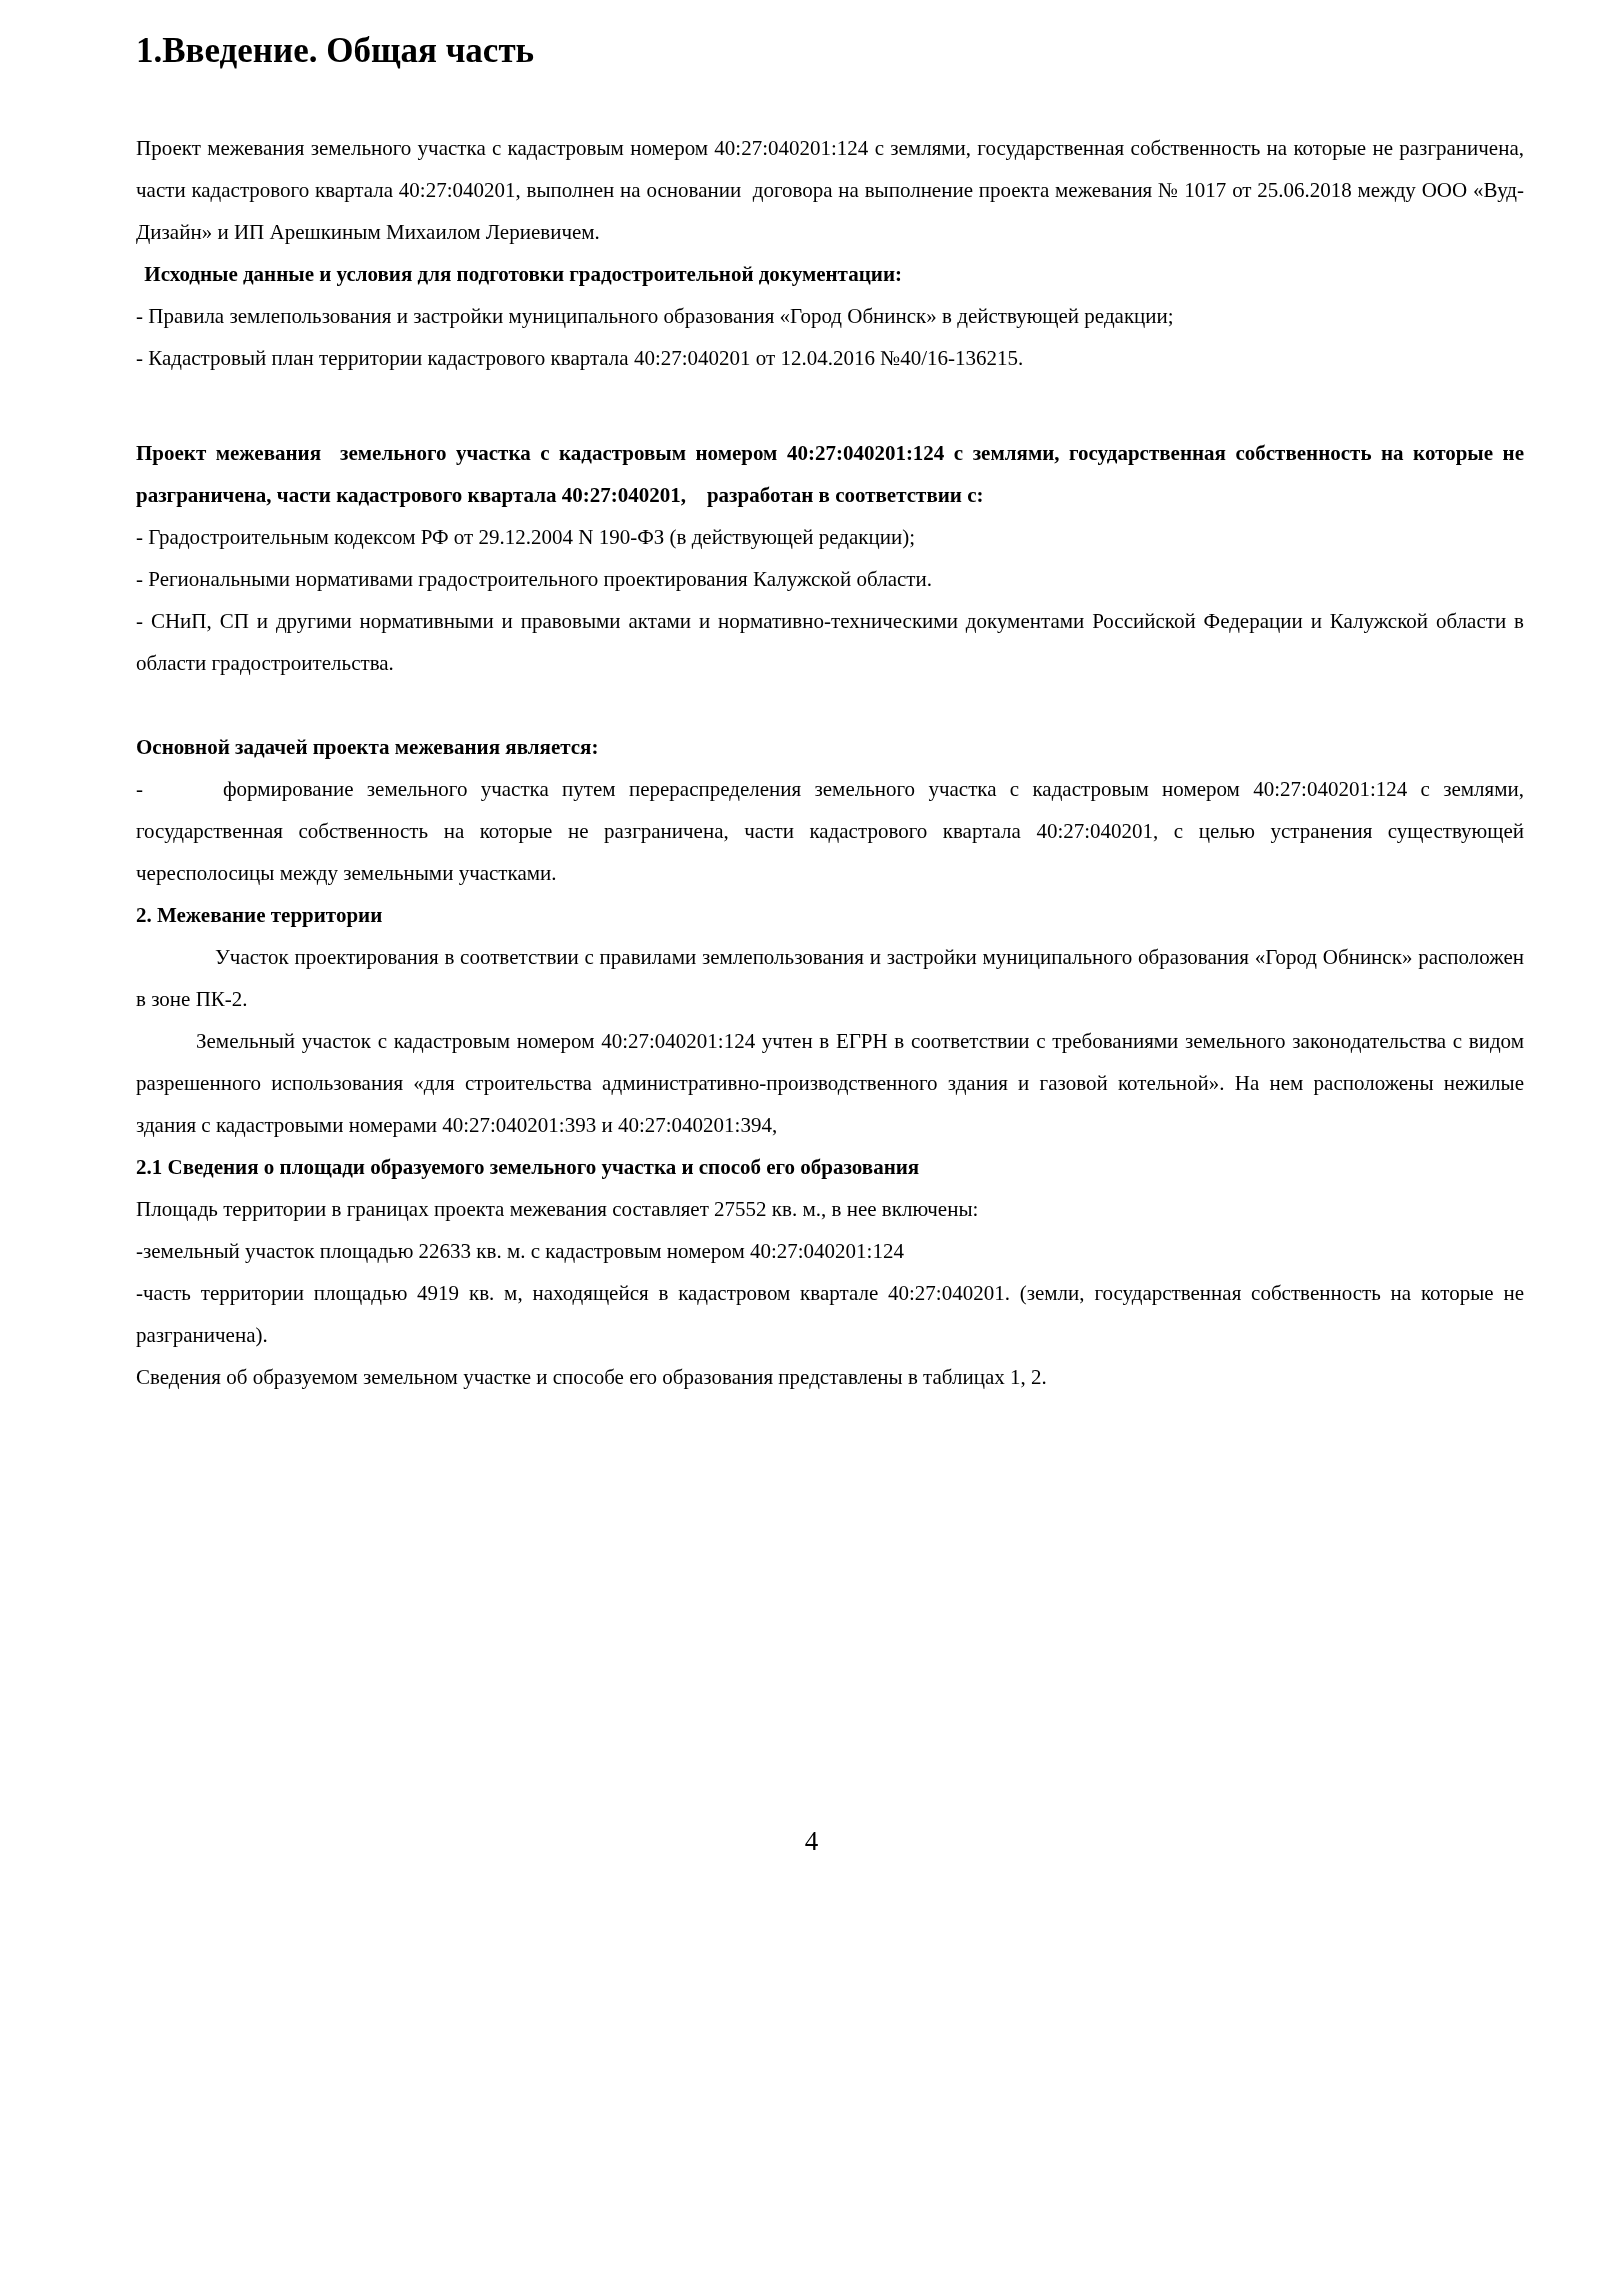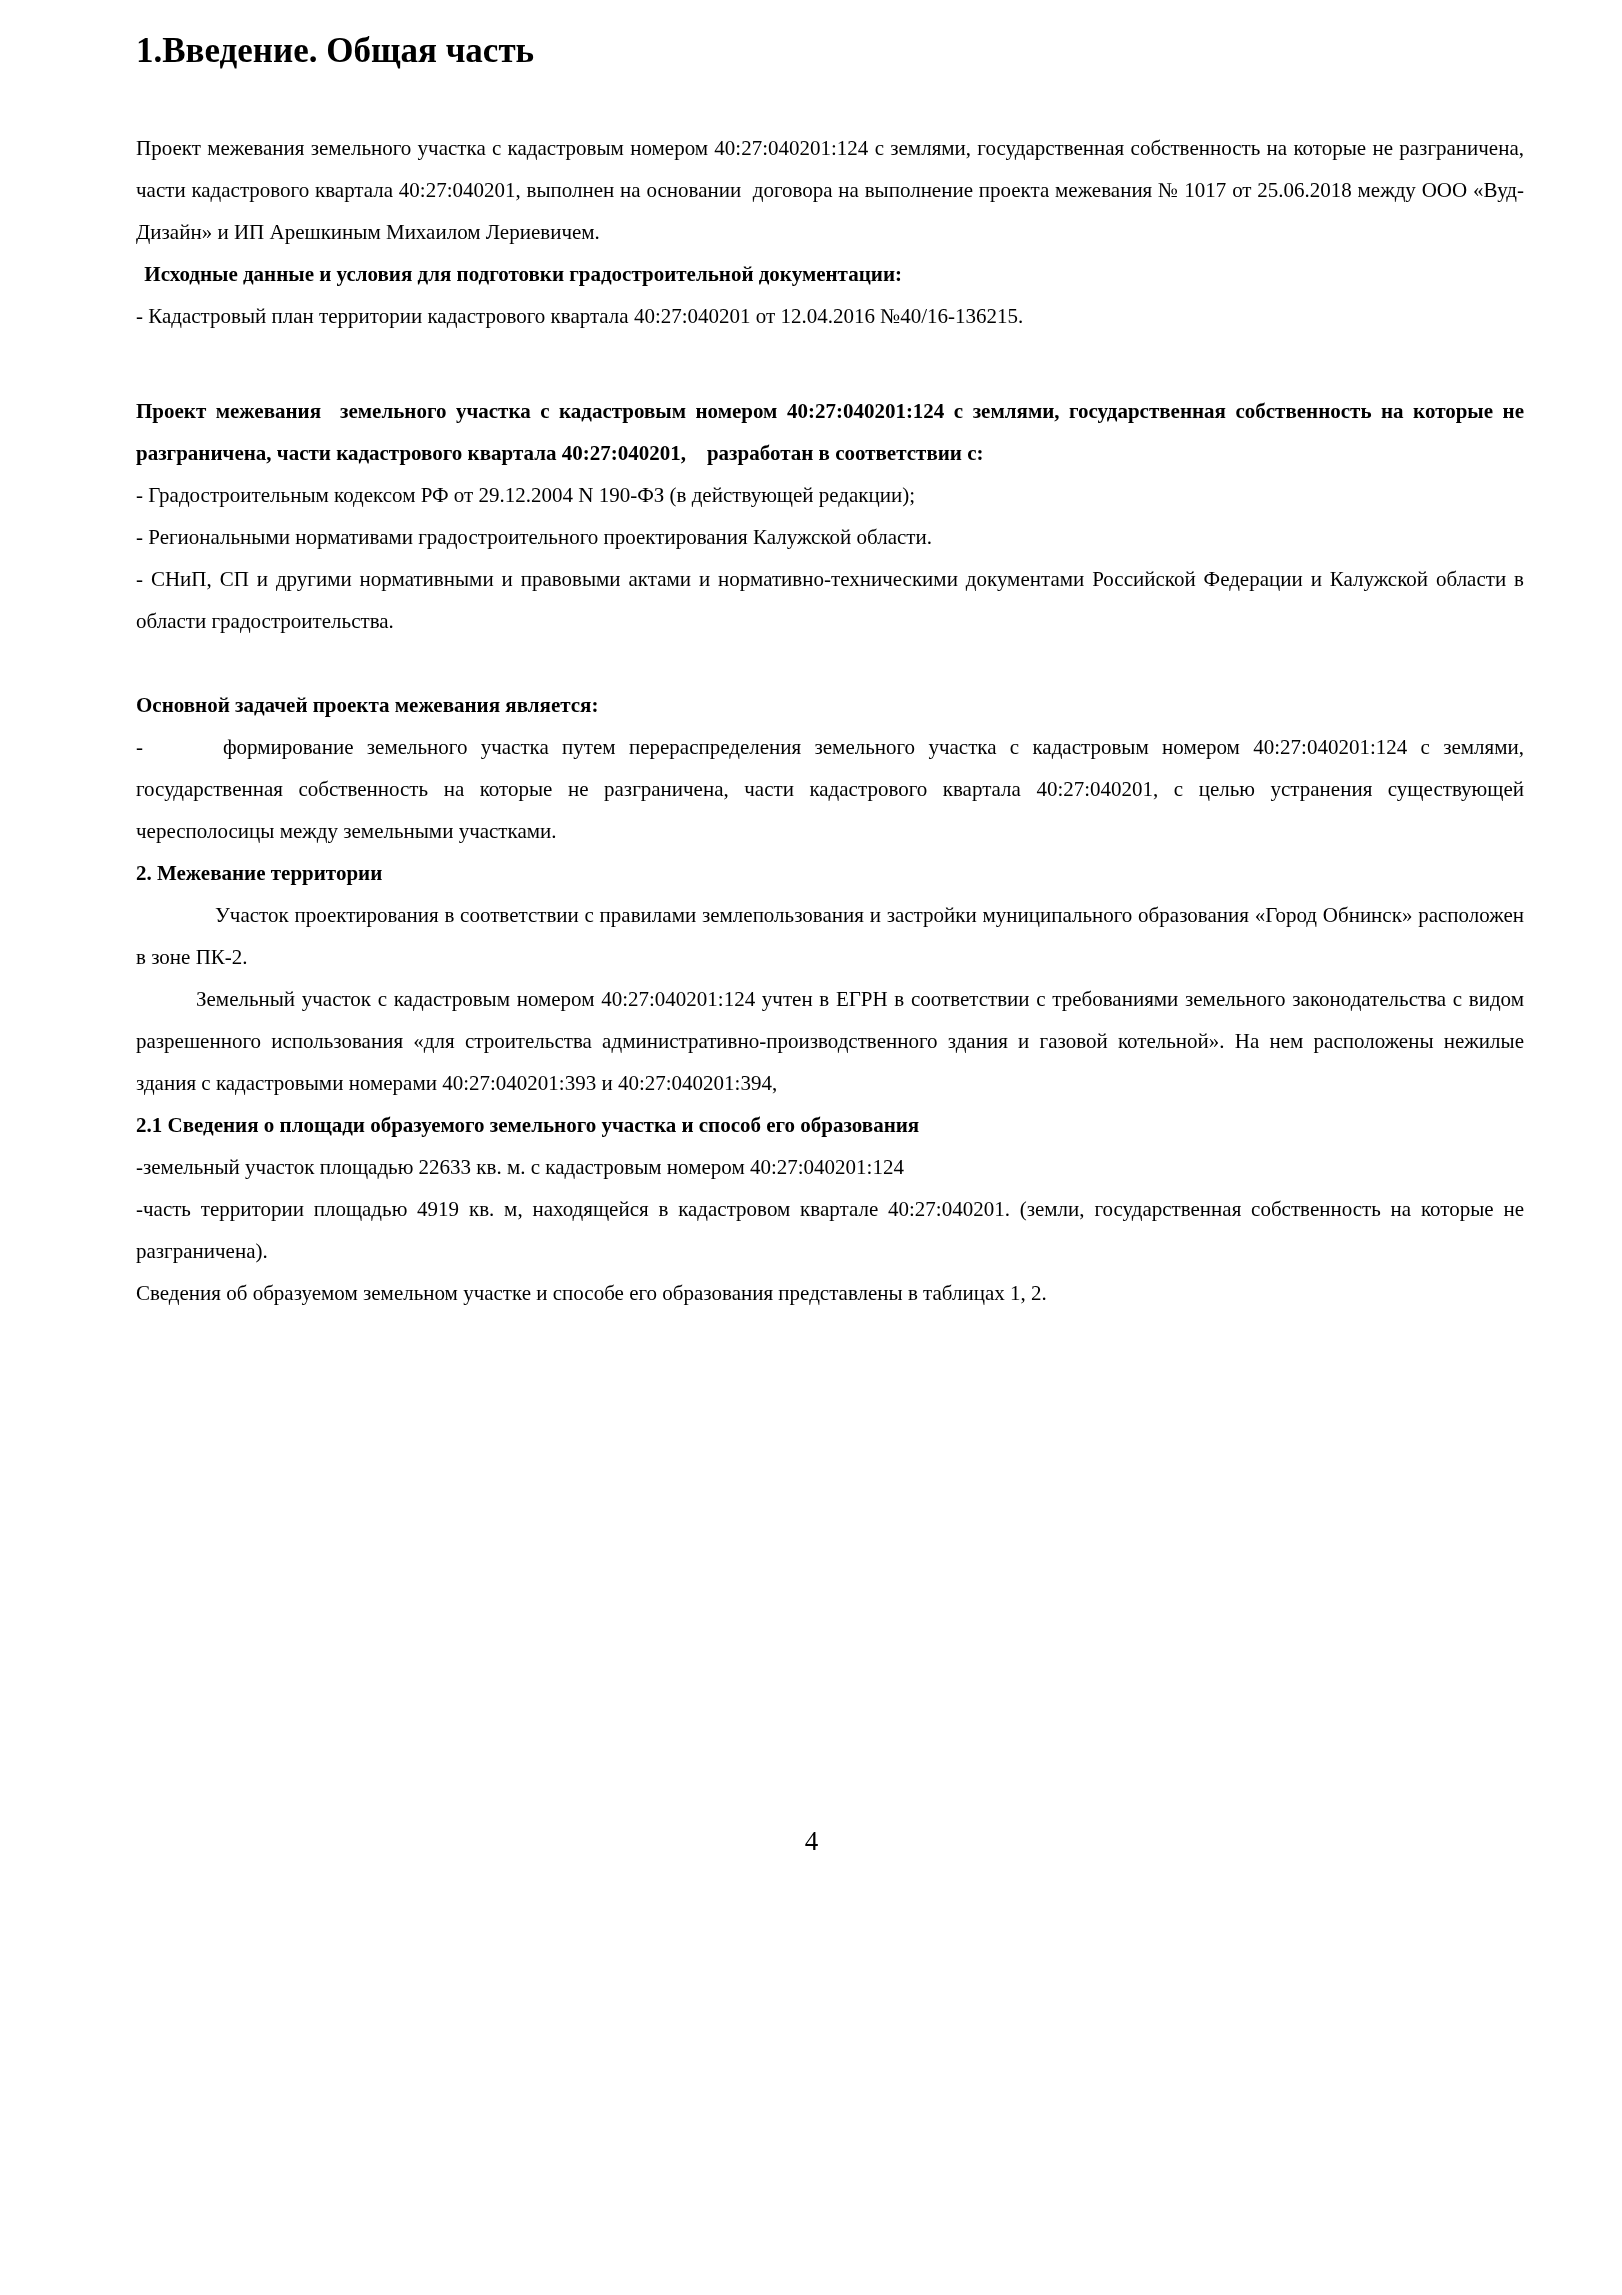--- a/index.html
+++ b/index.html
@@ -59,20 +59,21 @@
 
 <div class="page">
 
   <div class="title">1.Введение. Общая часть</div>
 
   <p class="p-intro">Проект межевания земельного участка с кадастровым номером 40:27:040201:124 с землями, государственная собственность на которые не разграничена, части кадастрового квартала 40:27:040201, выполнен на основании&nbsp; договора на выполнение проекта межевания № 1017 от 25.06.2018 между ООО «Вуд-Дизайн» и ИП Арешкиным Михаилом Лериевичем.</p>
 
   <p class="bold h-initial">Исходные данные и условия для подготовки градостроительной документации:</p>
 
   <div class="list1">
+    <p>- Правила землепользования и застройки муниципального образования «Город Обнинск» в действующей редакции;</p>
     <p>- Кадастровый план территории кадастрового квартала 40:27:040201 от 12.04.2016 №40/16-136215.</p>
   </div>
 
   <p class="bold p-dev">Проект межевания&nbsp; земельного участка с кадастровым номером 40:27:040201:124 с землями, государственная собственность на которые не разграничена, части кадастрового квартала 40:27:040201,&nbsp;&nbsp;&nbsp; разработан в соответствии с:</p>
 
   <div class="list2">
     <p>- Градостроительным кодексом РФ от 29.12.2004 N 190-ФЗ (в действующей редакции);</p>
     <p>- Региональными нормативами градостроительного проектирования Калужской области.</p>
     <p>- СНиП, СП и другими нормативными и правовыми актами и нормативно-техническими документами Российской Федерации и Калужской области в области градостроительства.</p>
   </div>
@@ -82,20 +83,21 @@
   <p class="p-task">-&nbsp;&nbsp;&nbsp;&nbsp;&nbsp; формирование земельного участка путем перераспределения земельного участка с кадастровым номером 40:27:040201:124 с землями, государственная собственность на которые не разграничена, части кадастрового квартала 40:27:040201, с целью устранения существующей чересполосицы между земельными участками.</p>
 
   <p class="bold h-sec2">2. Межевание территории</p>
 
   <p class="p-zone">Участок проектирования в соответствии с правилами землепользования и застройки муниципального образования «Город Обнинск» расположен в зоне ПК-2.</p>
 
   <p class="p-egrn">Земельный участок с кадастровым номером 40:27:040201:124 учтен в ЕГРН в соответствии с требованиями земельного законодательства с видом разрешенного использования «для строительства административно-производственного здания и газовой котельной». На нем расположены нежилые здания с кадастровыми номерами 40:27:040201:393 и 40:27:040201:394,</p>
 
   <p class="bold h-sec21">2.1 Сведения о площади образуемого земельного участка и способ его образования</p>
 
+  <p>Площадь территории в границах проекта межевания составляет 27552 кв. м., в нее включены:</p>
 
   <p class="p-left">-земельный участок площадью 22633 кв. м. с кадастровым номером 40:27:040201:124</p>
 
   <p class="p-left">-часть территории площадью 4919 кв. м, находящейся в кадастровом квартале 40:27:040201. (земли, государственная собственность на которые не разграничена).</p>
 
   <p class="p-left">Сведения об образуемом земельном участке и способе его образования представлены в таблицах 1, 2.</p>
 
   <div class="page-number">4</div>
 
 </div>

